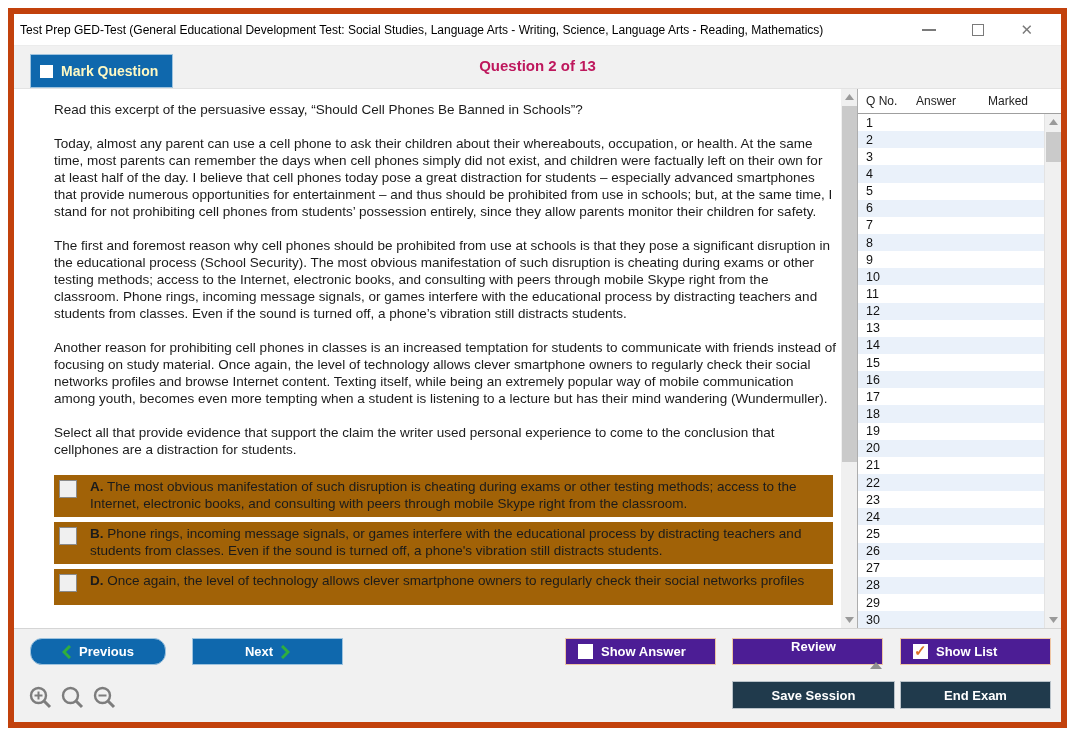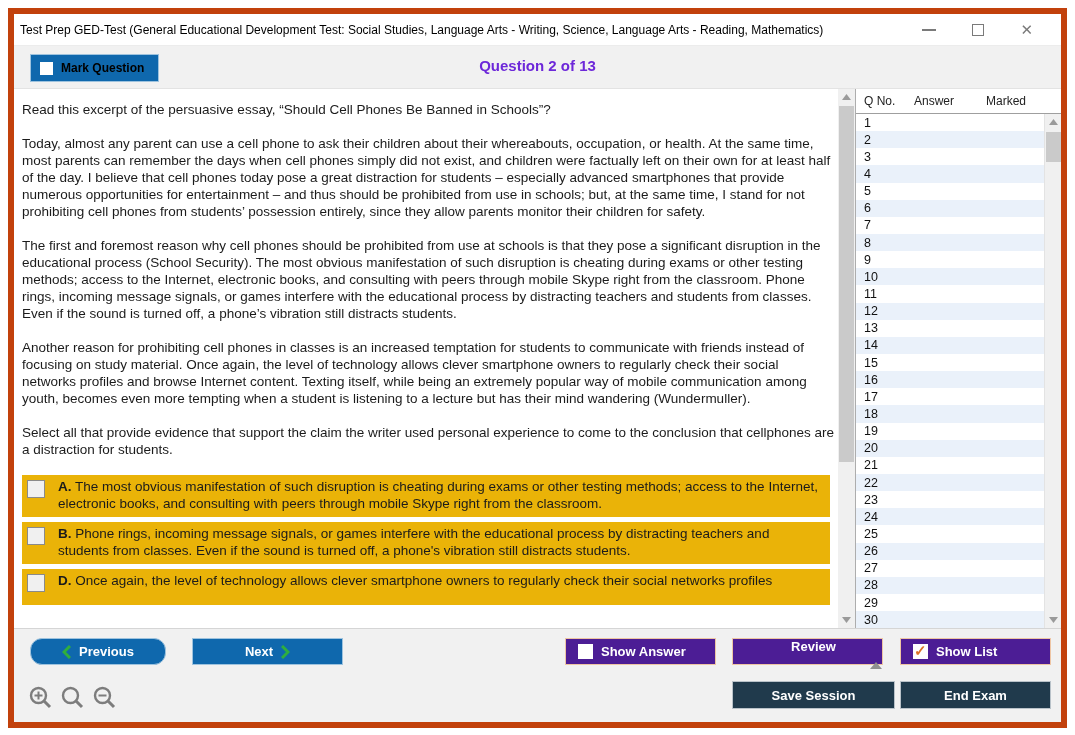--- a/index.html
+++ b/index.html
@@ -13,35 +13,35 @@
               padding:0 10px 0 6px; border-bottom:1px solid #ececec; }
   .title { font-size:12px; color:#000; white-space:nowrap; overflow:hidden; }
   .wincontrols { margin-left:auto; display:flex; align-items:center; gap:36px; padding-right:18px; }
   .wc { color:#7a7a7a; cursor:default; display:flex; align-items:center; justify-content:center; }
   .wc-min { width:14px; height:2px; background:#7a7a7a; }
   .wc-max { width:12px; height:12px; border:1px solid #7a7a7a; }
   .wc-close { font-size:15px; line-height:1; }
 
   
   .headerstrip { position:relative; height:43px; background:#f1f1f1; border-bottom:1px solid #e3e3e3; }
-  .btn-mark { position:absolute; left:16px; top:8px; height:28px; padding:0 14px 0 9px;
+  .btn-mark { position:absolute; left:16px; top:8px; height:34px; padding:0 14px 0 9px;
               background:#0f68ad; border:1px solid #9ec3de; display:flex; align-items:center; gap:8px;
-              color:#000000; font-weight:bold; font-size:12px; cursor:pointer; }
+              color:#fef9c3; font-weight:bold; font-size:14px; cursor:pointer; }
   .cb { width:13px; height:13px; background:#ffffff; border:1px solid #ffffff; position:relative; }
   .qcounter { position:absolute; left:0; right:0; top:11px; text-align:center;
-              font-size:15px; font-weight:bold; color:#6d28d9; }
+              font-size:15px; font-weight:bold; color:#be185d; }
 
   
   .mainrow { display:flex; height:539px; background:#fff; }
   .content { width:824px; padding:12px 4px 0 8px; font-size:13.5px; line-height:17px;
-             color:#1b1b1b; overflow:hidden; position:relative; }
+             color:#1b1b1b; overflow:hidden; position:relative;margin-left:32px; }
   .content p { margin-bottom:17px; }
   .prompt { margin-bottom:18px; }
 
-  .option { position:relative; background:#eab308; margin:0 4px 5px 0; padding:4px 8px 5px 36px;
+  .option { position:relative; background:#a16207; margin:0 4px 5px 0; padding:4px 8px 5px 36px;
             min-height:36px; font-size:13.5px; line-height:16.5px; }
   .option .opt-cb { position:absolute; left:5px; top:5px; width:18px; height:18px;
                     background:#f0f0f0; border:1px solid #8a8a8a; cursor:pointer; }
   .opt-letter { font-weight:bold; }
 
   
   .vscroll { width:17px; background:#f0f0f0; position:relative; }
   .sb-arrow { position:absolute; left:0; width:17px; height:16px; display:flex;
               align-items:center; justify-content:center; cursor:pointer; }
   .sb-arrow svg { display:block; }

